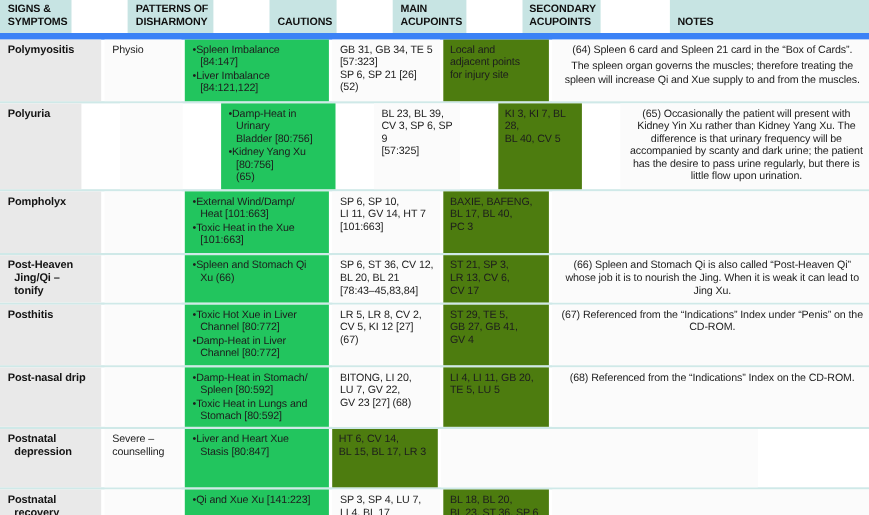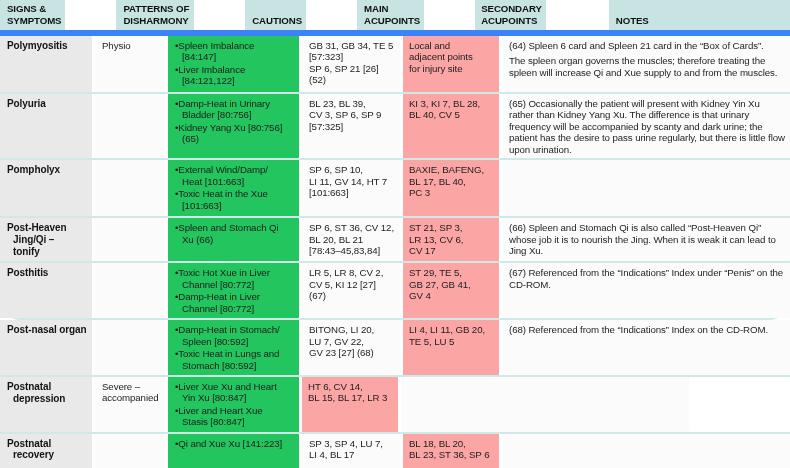--- a/index.html
+++ b/index.html
@@ -18,40 +18,40 @@
     background:#c7e4e3;
     display:flex;align-items:flex-end;
     padding:3px 4px 4px 7px;
     font-weight:bold;color:#101010;
     white-space:pre-line;
     min-height:30px;box-sizing:border-box;
   }
   
   .row{display:flex;border-bottom:2px solid #cfe9e8;}
   .rows .row:nth-child(1){min-height:56px;}
-  .rows .row:nth-child(2){min-height:62px;}
+  .rows .row:nth-child(2){min-height:62px;gap:32px;}
   .rows .row:nth-child(3){min-height:56px;}
   .rows .row:nth-child(4){min-height:43px;}
-  .rows .row:nth-child(5){min-height:55px;border-radius:21px;}
+  .rows .row:nth-child(5){min-height:55px;}
   .rows .row:nth-child(6){min-height:54px;}
   .rows .row:nth-child(7){min-height:53px;}
   .rows .row:nth-child(8){min-height:38px;border-bottom:2px solid #b5dcdb;}
   .cell{
     box-sizing:border-box;
     padding:4px 4px 3px 7px;
     margin-right:3px;
   }
   .cell:last-child{margin-right:0;}
   
   .c1{width:92px;background:#e9e9e9;}
   .c2{width:70px;background:#fbfbfb;}
   .c3{width:131px;background:#22c55e;}
   .c4{width:98px;background:#fbfbfb;padding-right:2px;}
-  .c5{width:96px;background:#fca5a5;padding-left:6px;padding-right:2px;}
-  .c6{width:288px;background:#fbfbfb;}
+  .c5{width:96px;background:#4d7c0f;padding-left:6px;padding-right:2px;}
+  .c6{width:288px;background:#fbfbfb;text-align:center;}
   .h1{width:92px;}
   .h2{width:70px;}
   .h3{width:131px;}
   .h4{width:98px;}
   .h5{width:96px;padding-left:6px;}
   .h6{width:317px;margin-left:12px;}
   .hcell{margin-right:3px;}
   .hcell:last-child{margin-right:0;}
   
   .sign{
@@ -244,21 +244,21 @@
           </div>
         <div class="cell c6">
             <div>
               <div class="note-par">(67) Referenced from the “Indications” Index under “Penis” on the CD-ROM.</div>
             </div>
           </div>
       </div>
 
       <div class="row">
         <div class="cell c1">
-            <div class="sign">Post-nasal organ</div>
+            <div class="sign">Post-nasal drip</div>
           </div>
         <div class="cell c2">
             <div class="txt"></div>
           </div>
         <div class="cell c3">
             <div>
               <div class="pat">Damp-Heat in Stomach/
 Spleen [80:592]</div>
               <div class="pat">Toxic Heat in Lungs and
 Stomach [80:592]</div>
@@ -280,26 +280,24 @@
           </div>
       </div>
 
       <div class="row">
         <div class="cell c1">
             <div class="sign">Postnatal
 depression</div>
           </div>
         <div class="cell c2">
             <div class="txt">Severe –
-accompanied</div>
-          </div>
-        <div class="cell c3">
-            <div>
-              <div class="pat">Liver Xue Xu and Heart
-Yin Xu [80:847]</div>
+counselling</div>
+          </div>
+        <div class="cell c3">
+            <div>
               <div class="pat">Liver and Heart Xue
 Stasis [80:847]</div>
             </div>
           </div>
         <div class="cell c5">
             <div class="txt">HT 6, CV 14,
 BL 15, BL 17, LR 3</div>
           </div>
         <div class="cell c6">
             <div></div>

